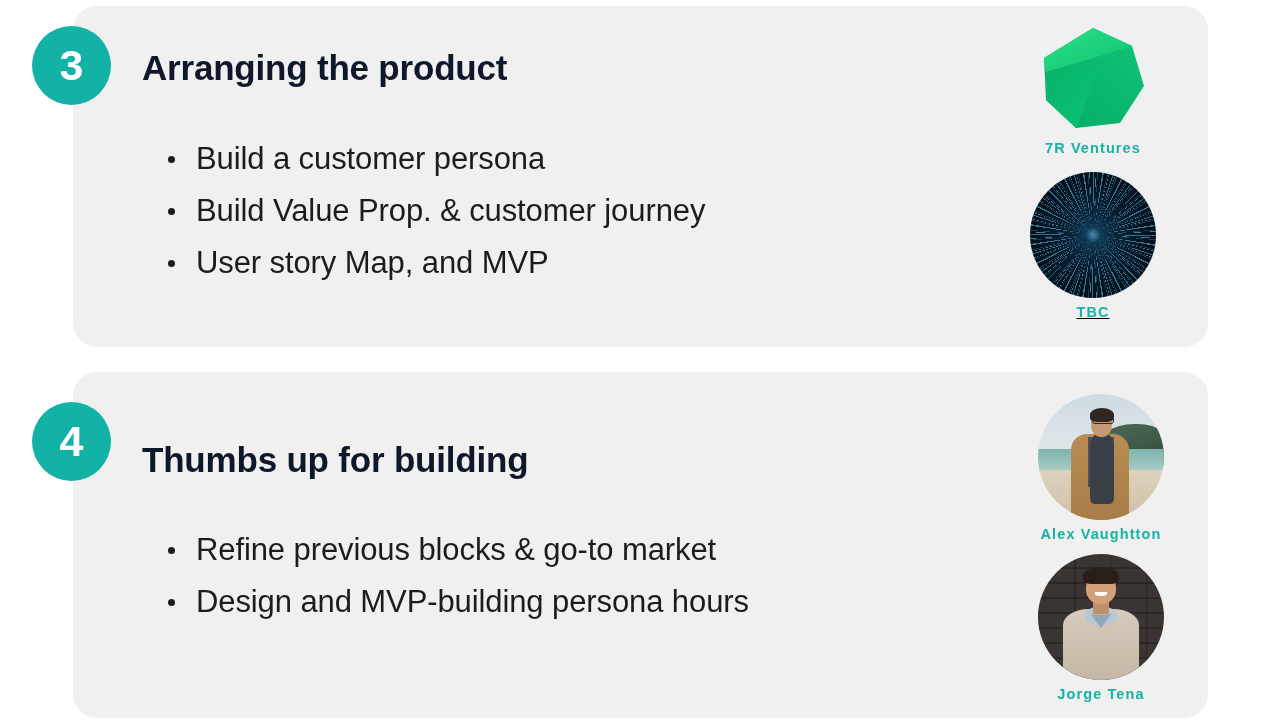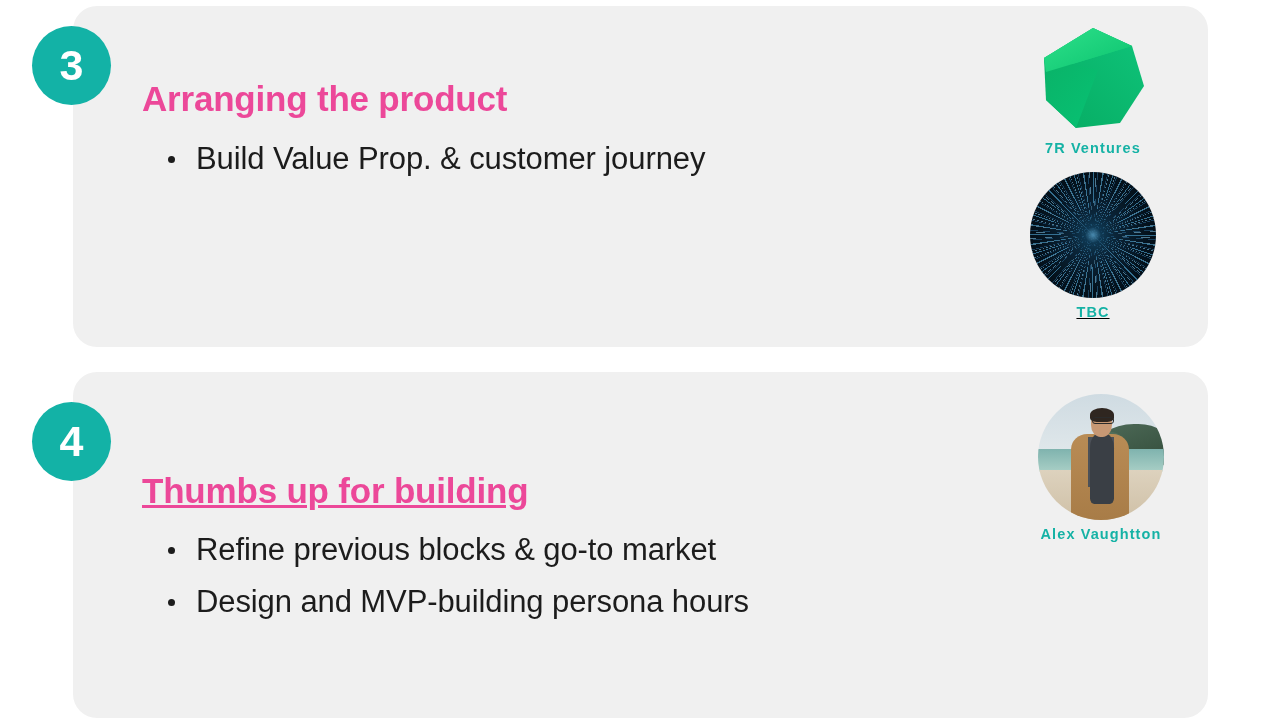--- a/index.html
+++ b/index.html
@@ -52,27 +52,26 @@
   }
   .badge-1 { left: 32px; top: 26px; }
   .badge-2 { left: 32px; top: 402px; }
 
   
   .card-title {
     position: absolute;
     left: 142px;
     font-size: 35px;
     font-weight: bold;
-    color: #ec4899;
+    color: #0f172a;
     letter-spacing: -0.2px;
     white-space: nowrap;
-    margin-top: 31px;
   }
   .title-1 { top: 48px; }
-  .title-2 { top: 440px; text-decoration: underline; }
+  .title-2 { top: 440px; }
 
   .bullets {
     position: absolute;
     left: 160px;
     margin: 0;
     padding: 0;
     list-style: none;
   }
   .bullets-1 { top: 133px; }
   .bullets-2 { top: 524px; }
@@ -228,21 +227,23 @@
 
   <div class="card card-1"></div>
 
   <div class="step-badge badge-1">
     <span>3</span>
   </div>
 
   <div class="card-title title-1">Arranging the product</div>
 
   <ul class="bullets bullets-1">
+    <li>Build a customer persona</li>
     <li>Build Value Prop. &amp; customer journey</li>
+    <li>User story Map, and MVP</li>
   </ul>
 
   <div class="media media-7r">
     <div class="logo-box">
       <svg width="110" height="110" viewBox="0 0 110 110" aria-hidden="true">
         <defs>
           <linearGradient id="g7a" x1="0" y1="0" x2="1" y2="1">
             <stop offset="0%" stop-color="#2ee08a"></stop>
             <stop offset="100%" stop-color="#0bc36f"></stop>
           </linearGradient>
@@ -297,14 +298,28 @@
       <div class="alex-coat"></div>
       <div class="alex-shirt"></div>
       <div class="alex-scarf"></div>
       <div class="alex-head"></div>
       <div class="alex-hair"></div>
       <div class="alex-glass"></div>
     </div>
     <div class="media-label">Alex Vaughtton</div>
   </div>
 
+  <div class="media media-jorge">
+    <div class="avatar avatar-lg">
+      <div class="j-wall"></div>
+      <div class="j-wall2"></div>
+      <div class="j-body"></div>
+      <div class="j-collar"></div>
+      <div class="j-vneck"></div>
+      <div class="j-neck"></div>
+      <div class="j-head"></div>
+      <div class="j-hair"></div>
+      <div class="j-smile"></div>
+    </div>
+    <div class="media-label">Jorge Tena</div>
+  </div>
 
 </div>
 
 </body></html>

